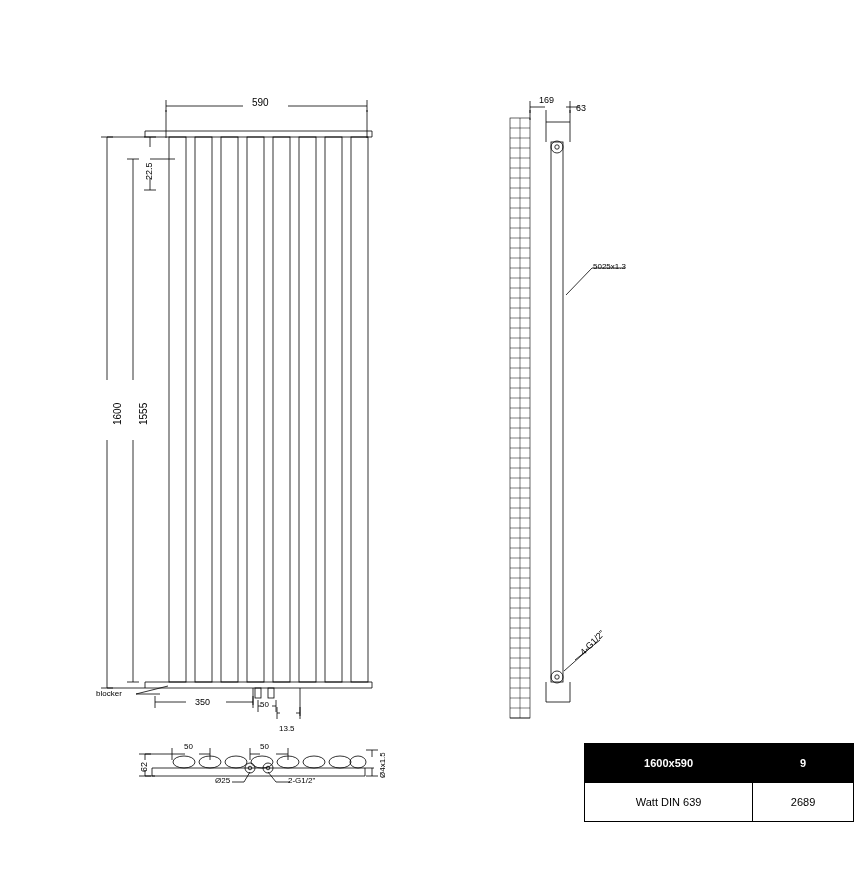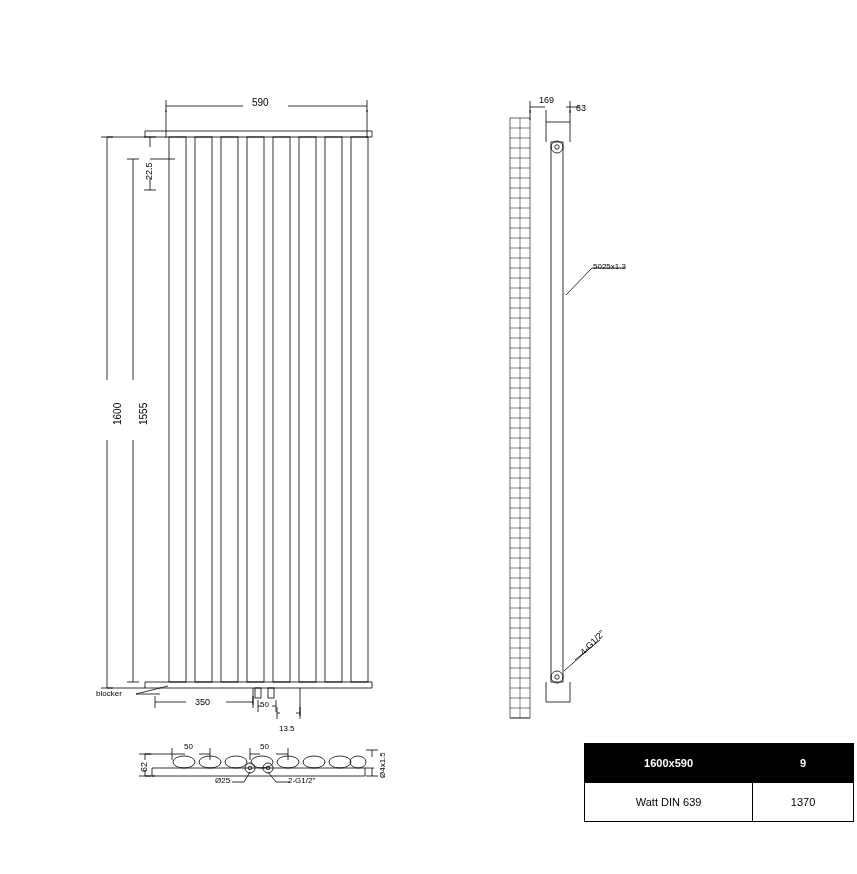--- a/index.html
+++ b/index.html
@@ -302,18 +302,18 @@
   <div class="lbl rot90 xs" style="left:378px;top:778px;">Ø4x1.5</div>
 
   <table class="spec-table">
     <tbody>
       <tr class="head">
         <td class="c1">1600x590</td>
         <td class="c2">9</td>
       </tr>
       <tr>
         <td class="c1">Watt DIN 639</td>
-        <td class="c2">1370</td>
+        <td class="c2">2689</td>
       </tr>
     </tbody>
   </table>
 
 </div>
 
 </body></html>

